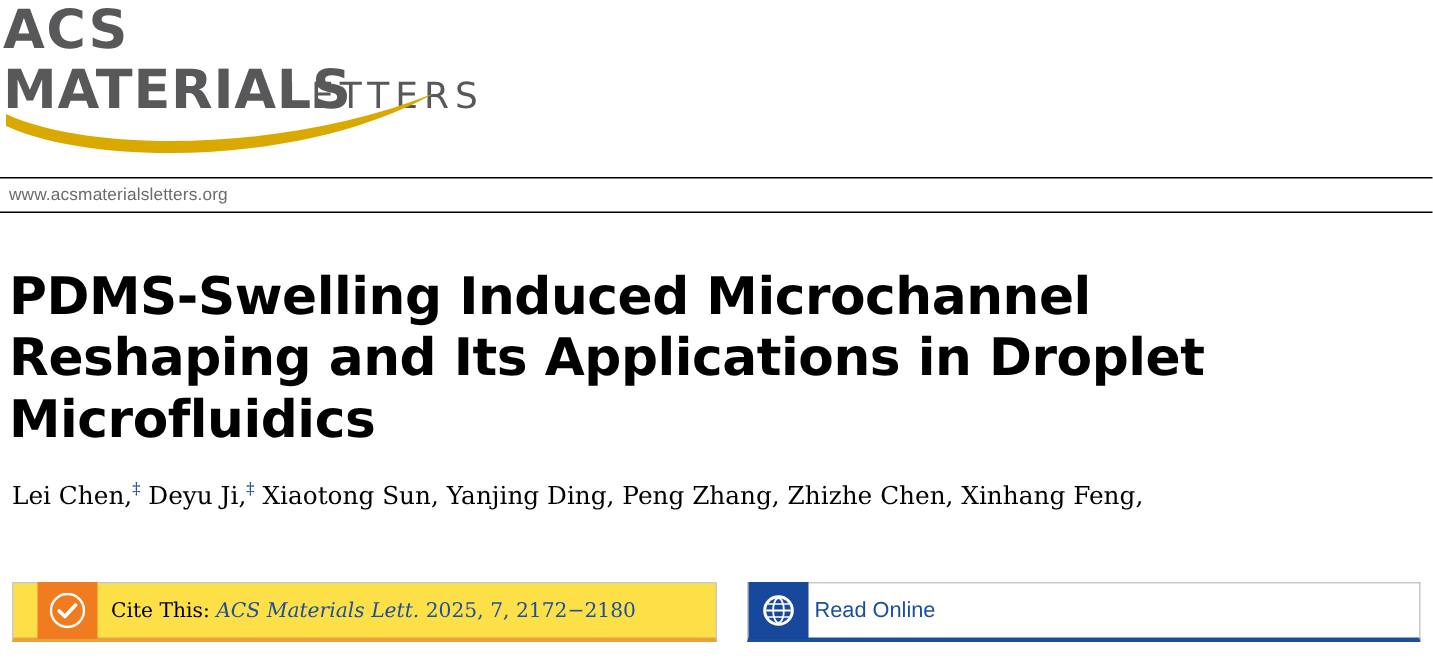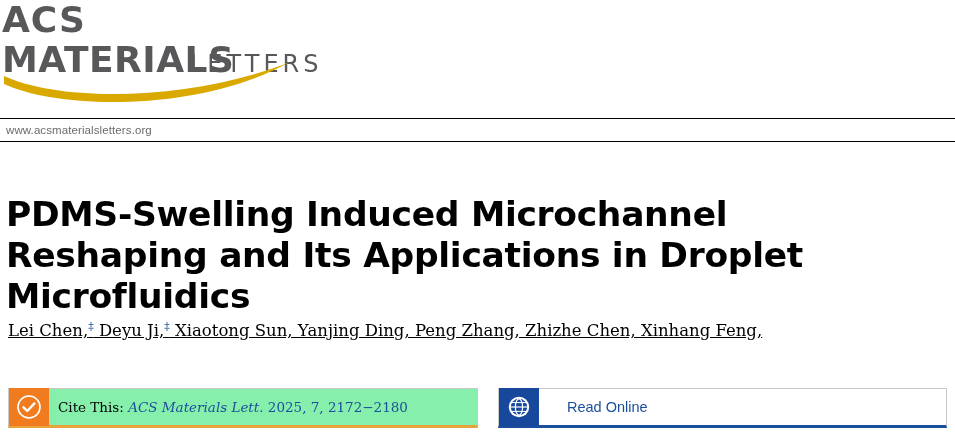--- a/index.html
+++ b/index.html
@@ -56,41 +56,40 @@
     top: 141px;
     width: 955px;
     height: 1px;
     background: #000000;
   }
 
   
   .title {
     position: absolute;
     left: 6px;
-    top: 171px;
+    top: 155px;
     width: 905px;
     font-family: "DejaVu Sans", sans-serif;
     font-weight: bold;
     font-size: 34.5px;
     line-height: 41px;
     letter-spacing: -0.3px;
     color: #000000;
   }
 
   
   .authors {
     position: absolute;
     left: 8px;
     top: 318px;
     width: 905px;
     font-family: "DejaVu Serif", serif;
     font-size: 16.5px;
     line-height: 26px;
     color: #000000;
-    text-decoration: underline;
   }
   .authors sup {
     font-size: 11px;
     vertical-align: super;
     line-height: 0;
   }
   .mark-blue { color: #1b4f9c; }
 
   
   .citebar {
@@ -101,24 +100,25 @@
     height: 42px;
   }
   .cite-left {
     position: absolute;
     left: 0;
     top: 0;
     width: 470px;
     height: 40px;
     border: 1px solid #c9c9c9;
     border-bottom: 3px solid #e8a33d;
-    background: #86efac;
+    background: #fde047;
     box-sizing: border-box;
     display: flex;
     align-items: center;
+    padding-left: 16px;
   }
   .cite-icon-box {
     width: 40px;
     height: 38px;
     background: #f07c1f;
     display: flex;
     align-items: center;
     justify-content: center;
     flex: 0 0 40px;
   }
@@ -152,21 +152,21 @@
   .read-icon-box {
     width: 40px;
     height: 38px;
     background: #18489b;
     display: flex;
     align-items: center;
     justify-content: center;
     flex: 0 0 40px;
   }
   .read-text {
-    padding-left: 28px;
+    padding-left: 4px;
     font-family: "Liberation Sans", sans-serif;
     font-size: 14.5px;
     color: #1b4f9c;
     white-space: nowrap;
   }
 </style>
 </head>
 <body>
 
 <div class="page">

